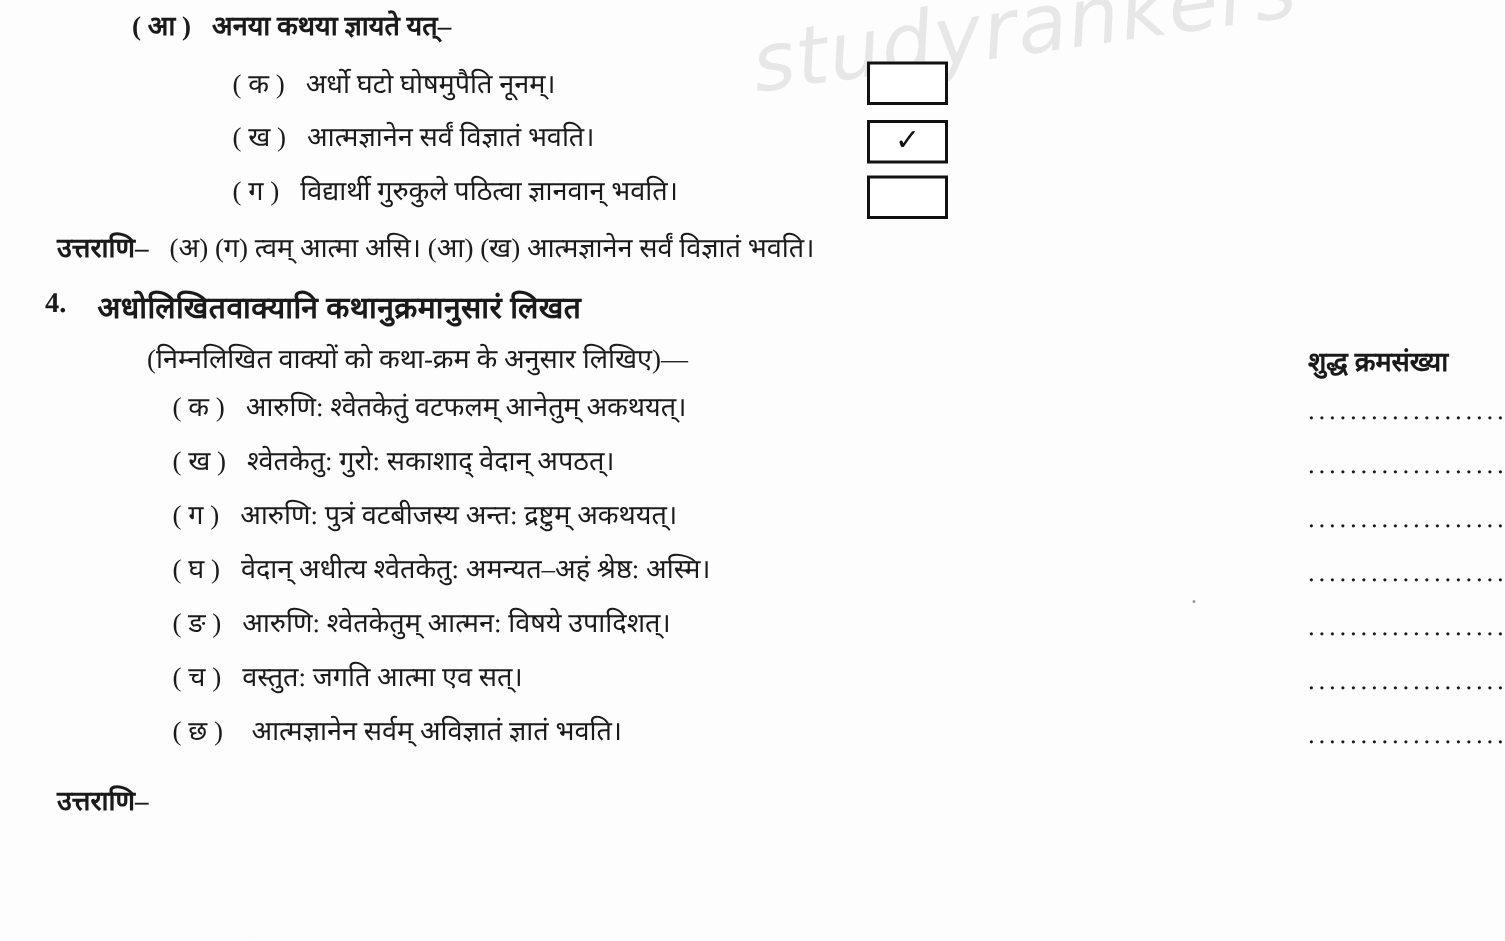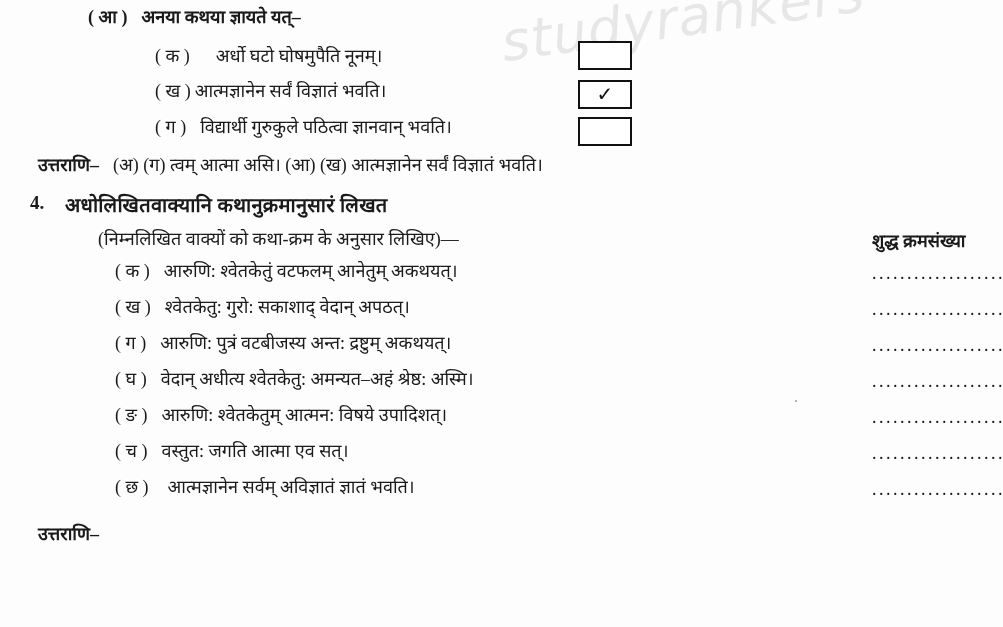--- a/index.html
+++ b/index.html
@@ -98,27 +98,27 @@
 
   <div class="watermark">studyrankers</div>
 
   <div class="row" style="left:88px; top:4px;">
     <span class="txt bold">( आ )</span>
     <span class="txt bold" style="margin-left:10px;">अनया कथया ज्ञायते यत्–</span>
   </div>
 
   <div class="row" style="left:155px; top:43px;">
     <span class="txt">( क )</span>
-    <span class="txt" style="margin-left:22px;text-align:right;">अर्धो घटो घोषमुपैति नूनम्।</span>
+    <span class="txt" style="margin-left:10px;text-align:right;">अर्धो घटो घोषमुपैति नूनम्।</span>
   </div>
   <div class="box" style="left:578px; top:41px;"></div>
 
   <div class="row" style="left:155px; top:78px;">
     <span class="txt">( ख )</span>
-    <span class="txt" style="">आत्मज्ञानेन सर्वं विज्ञातं भवति।</span>
+    <span class="txt" style="margin-left:10px;">आत्मज्ञानेन सर्वं विज्ञातं भवति।</span>
   </div>
   <div class="box" style="left:578px; top:80px;"></div>
   <div class="tick" style="left:578px; top:80px;">✓</div>
 
   <div class="row" style="left:155px; top:114px;">
     <span class="txt">( ग )</span>
     <span class="txt" style="margin-left:10px;">विद्यार्थी गुरुकुले पठित्वा ज्ञानवान् भवति।</span>
   </div>
   <div class="box" style="left:578px; top:117px;"></div>
 

